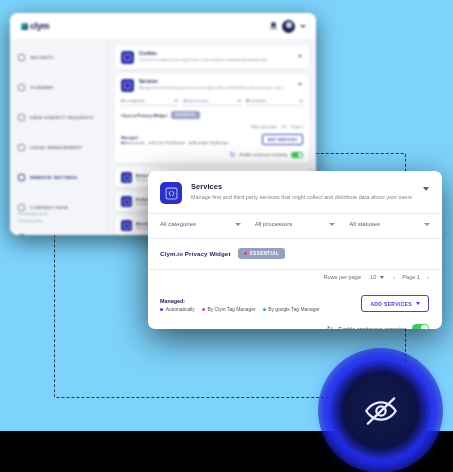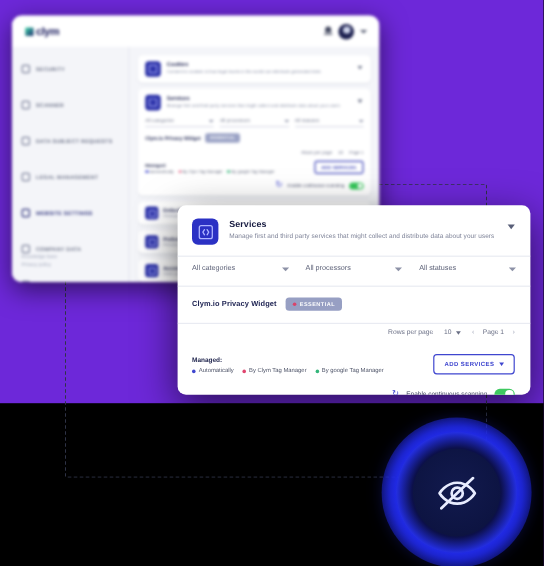--- a/index.html
+++ b/index.html
@@ -2,21 +2,21 @@
 <html><head>
 <meta charset="utf-8">
 <style>
   * { box-sizing: border-box; margin: 0; padding: 0; }
   html, body {
     width: 453px; height: 472px;
     background: #000000;
     font-family: "Liberation Sans", sans-serif;
     overflow: hidden;
   }
-  #stage { position: relative; width: 453px; height: 336px; background:#6d28d9; }
+  #stage { position: relative; width: 453px; height: 431px; background:#7dd3fc; }
 
   
   .dashed-frame {
     position: absolute;
     left: 54px; top: 153px;
     width: 352px; height: 245px;
     border: 1px dashed #2f3346;
     border-radius: 2px;
     pointer-events: none;
   }

